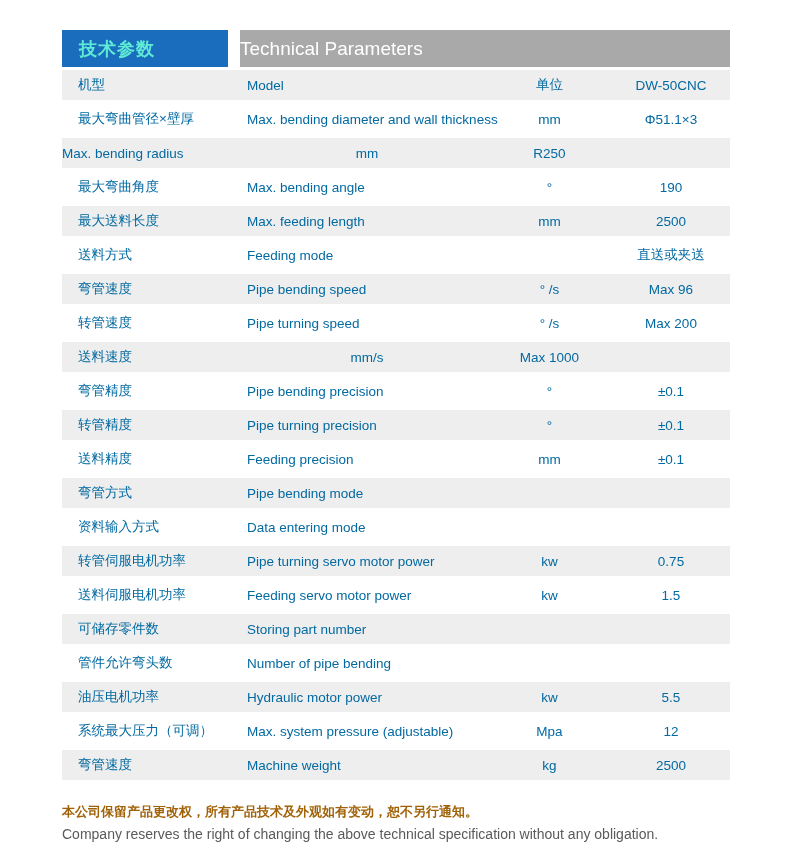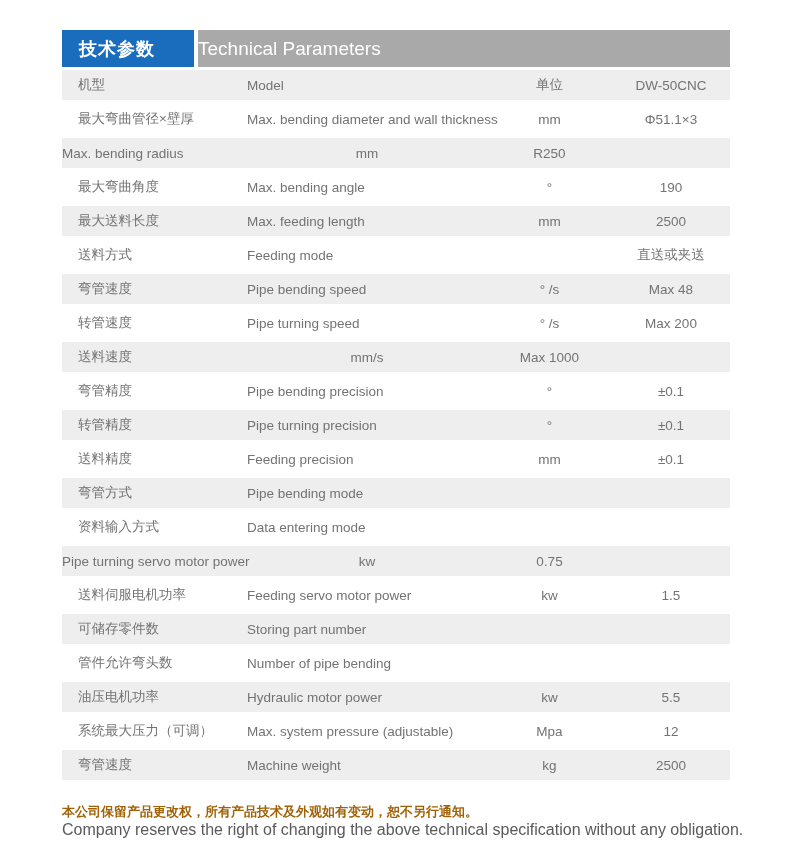--- a/index.html
+++ b/index.html
@@ -20,31 +20,31 @@
     left: 62px;
     top: 30px;
     width: 668px;
   }
   
   .header-bar {
     display: flex;
     height: 37px;
   }
   .header-cn {
-    width: 132px;
+    width: 166px;
     background: #1a6cbd;
-    color: #ffffff;
+    color: #5eead4;
     display: flex;
     align-items: center;
     padding-left: 17px;
     box-sizing: border-box;
     font-size: 18px;
     font-weight: bold;
     letter-spacing: 1px;
-    margin-right: 4px;
+    margin-right: 12px;
   }
   .header-en {
     flex: 1;
     background: #a9a9a9;
     color: #ffffff;
     display: flex;
     align-items: center;
     box-sizing: border-box;
     font-size: 19px;
     font-weight: normal;
@@ -53,21 +53,21 @@
   .rows {
     margin-top: 3px;
   }
   .row {
     display: grid;
     grid-template-columns: 185px 240px 125px 118px;
     height: 30px;
     align-items: center;
     margin-bottom: 4px;
     font-size: 13.5px;
-    color: #737373;
+    color: #0369a1;
     background: #ffffff;
   }
   .row:nth-child(odd) {
     background: #eeeeee;
   }
   .cell-cn {
     padding-left: 16px;
     white-space: nowrap;
   }
   .cell-en {
@@ -83,22 +83,23 @@
     left: 62px;
     top: 803px;
     width: 700px;
   }
   .footer-cn {
     font-size: 13px;
     font-weight: bold;
     color: #a16207;
   }
   .footer-en {
-    font-size: 16px;
+    font-size: 14px;
     color: #5a5a5a;
+    margin-top: 5px;
   }
 </style>
 </head>
 <body>
 
 <div class="sheet">
   <div class="content">
 
     <div class="header-bar">
       <div class="header-cn">技术参数</div>
@@ -138,21 +139,21 @@
         <div class="row">
           <div class="cell-cn">送料方式</div>
           <div class="cell-en">Feeding mode</div>
           <div class="cell-unit"></div>
           <div class="cell-value">直送或夹送</div>
         </div>
         <div class="row">
           <div class="cell-cn">弯管速度</div>
           <div class="cell-en">Pipe bending speed</div>
           <div class="cell-unit">° /s</div>
-          <div class="cell-value">Max 48</div>
+          <div class="cell-value">Max 96</div>
         </div>
         <div class="row">
           <div class="cell-cn">转管速度</div>
           <div class="cell-en">Pipe turning speed</div>
           <div class="cell-unit">° /s</div>
           <div class="cell-value">Max 200</div>
         </div>
         <div class="row">
           <div class="cell-cn">送料速度</div>
           <div class="cell-unit">mm/s</div>
@@ -182,20 +183,21 @@
           <div class="cell-unit"></div>
           <div class="cell-value"></div>
         </div>
         <div class="row">
           <div class="cell-cn">资料输入方式</div>
           <div class="cell-en">Data entering mode</div>
           <div class="cell-unit"></div>
           <div class="cell-value"></div>
         </div>
         <div class="row">
+          <div class="cell-cn">转管伺服电机功率</div>
           <div class="cell-en">Pipe turning servo motor power</div>
           <div class="cell-unit">kw</div>
           <div class="cell-value">0.75</div>
         </div>
         <div class="row">
           <div class="cell-cn">送料伺服电机功率</div>
           <div class="cell-en">Feeding servo motor power</div>
           <div class="cell-unit">kw</div>
           <div class="cell-value">1.5</div>
         </div>

